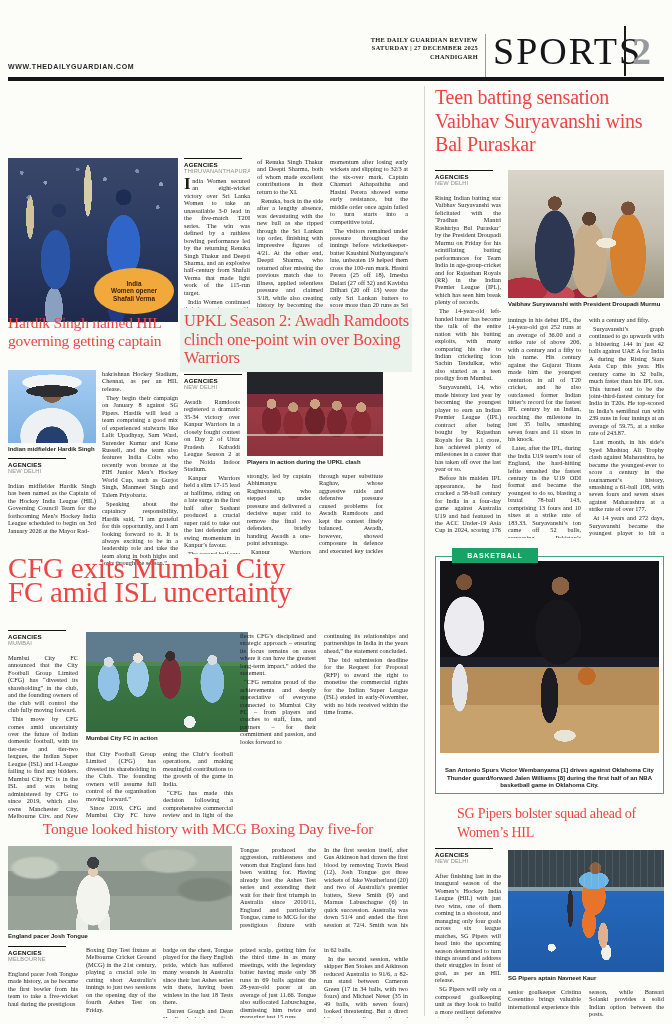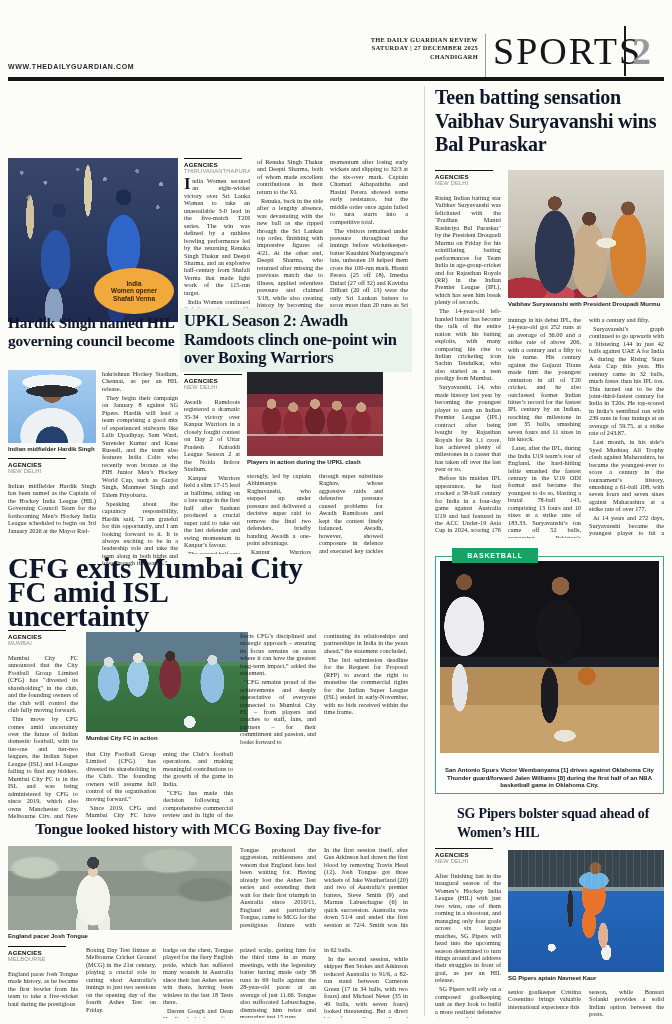--- a/index.html
+++ b/index.html
@@ -13,21 +13,21 @@
   .pub-block{left:330px;top:36px;width:148px;text-align:right;font:700 6.4px/8.4px "Liberation Serif",serif;letter-spacing:.3px;color:#222}
   .head-div1{left:485px;top:34px;width:1px;height:44px;background:#9a9a9a}
   .masthead{left:493px;top:26px;width:128px;font:400 38px/50px "Liberation Serif",serif;letter-spacing:2px;color:#16161a;text-align:center}
   .page-num{left:624px;top:26px;font:700 38px/50px "Liberation Serif",serif;color:#96999d;border-left:2.5px solid #1a1a1a;padding-left:6px}
   .head-rule{left:8px;top:77px;width:656px;height:4px;background:#151517}
   .zone-rule{left:424px;top:86px;width:1px;height:930px;background:#d6d6d2}
 
   
   .hl-main{font-family:"Liberation Sans","DejaVu Sans",sans-serif;font-weight:800;color:#18181b}
   .hl-main span{display:inline-block;width:545px;font-size:25px;line-height:30px;letter-spacing:-1.2px;transform:scaleX(.78);transform-origin:0 0}
-  .hl-serif{font-family:"Liberation Serif",serif;font-weight:700;color:#0f172a;letter-spacing:-.2px}
+  .hl-serif{font-family:"Liberation Serif",serif;font-weight:400;color:#ef4444;letter-spacing:-.2px}
   .body-col{font-size:6.3px;line-height:7.45px;text-align:justify;color:#1d1d20;overflow:hidden}
   .body-col p{margin:0 0 1.5px 0;text-indent:4px}
   .body-col p:first-child{text-indent:0}
   .byline{border-top:1.5px solid #121212;padding-top:1.5px;margin-bottom:3.5px;width:58px}
   .byline .ag{font:700 6.2px "Liberation Sans",sans-serif;letter-spacing:.2px;color:#111}
   .byline .pl{font:400 5.7px "Liberation Sans",sans-serif;color:#8d8d8d;letter-spacing:.2px}
   .caption{font:700 6px/7px "Liberation Sans",sans-serif;color:#222}
   .dropcap p:first-child::first-letter{float:left;font-size:17px;line-height:14px;padding:0 1.5px 0 0;font-weight:700}
 
   
@@ -217,21 +217,21 @@
       <p>innings in his debut IPL, the 14-year-old got 252 runs at an average of 36.00 and a strike rate of above 206, with a century and a fifty to his name. His century against the Gujarat Titans made him the youngest centurion in all of T20 cricket, and he also outclassed former Indian hitter’s record for the fastest IPL century by an Indian, reaching the milestone in just 35 balls, smashing seven fours and 11 sixes in his knock.</p>
       <p>Later, after the IPL, during the India U19 team’s tour of England, the hard-hitting leftie smashed the fastest century in the U19 ODI format and became the youngest to do so, blasting a brutal 78-ball 143, comprising 13 fours and 10 sixes at a strike rate of 183.33. Suryavanshi’s ton came off 52 balls, surpassing Pakistan’s Kamran Ghulam’s 53-ball effort against England back in 2013. Suryavanshi was the top run-getter of the ODI leg of the series, with 355 runs in five innings at an average of 71.00, a strike rate of 174.01.</p>
     </div>
   <div class="abs body-col" style="left:589px;top:316px;width:75px;height:222px">
       <p>with a century and fifty.</p>
       <p>Suryavanshi’s graph continued to go upwards with a blistering 144 in just 42 balls against UAE A for India A during the Rising Stars Asia Cup this year. His century came in 32 balls, much faster than his IPL ton. This turned out to be the joint-third-fastest century for India in T20s. He top-scored in India’s semifinal run with 239 runs in four innings at an average of 59.75, at a strike rate of 243.87.</p>
       <p>Last month, in his side’s Syed Mushtaq Ali Trophy clash against Maharashtra, he became the youngest-ever to score a century in the tournament’s history, smashing a 61-ball 108, with seven fours and seven sixes against Maharashtra at a strike rate of over 177.</p>
       <p>At 14 years and 272 days, Suryavanshi became the youngest player to hit a century in men’s List A cricket during the Vijay Hazare Trophy (VHT) 2025-26 Plate League fixture against Arunachal Pradesh on Wednesday.</p>
     </div>
 
-  <div class="abs hl-serif" style="left:8px;top:314px;width:172px;font-size:15.5px;line-height:17.5px">Hardik Singh named HIL governing council become</div>
+  <div class="abs hl-serif" style="left:8px;top:314px;width:172px;font-size:15.5px;line-height:17.5px">Hardik Singh named HIL governing getting captain</div>
   <div class="ph p-hardik" style="left:8px;top:370px;width:88px;height:73px"></div>
   <div class="abs caption" style="left:8px;top:446px;width:88px">Indian midfielder Hardik Singh</div>
   <div class="abs" style="left:8px;top:458px;width:66px">
     <div class="byline">
       <div class="ag">AGENCIES</div>
       <div class="pl">NEW DELHI</div>
     </div>
   </div>
   <div class="abs body-col" style="left:8px;top:482px;width:88px;height:118px">
       <p>Indian midfielder Hardik Singh has been named as the Captain of the Hockey India League (HIL) Governing Council Team for the forthcoming Men’s Hockey India League scheduled to begin on 3rd January 2026 at the Mayor Rad-</p>

